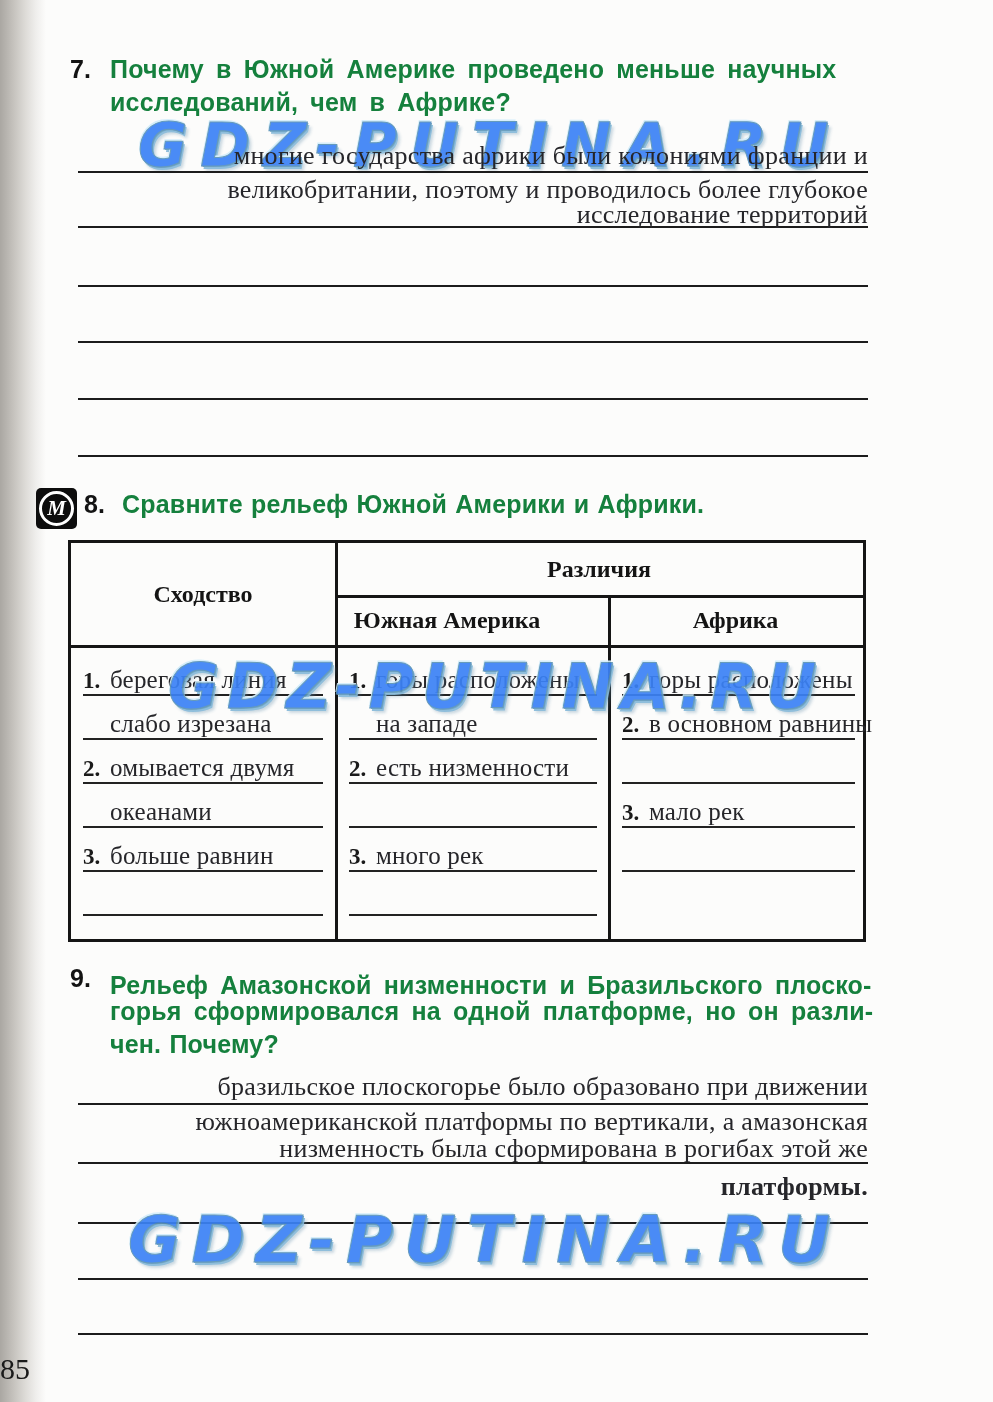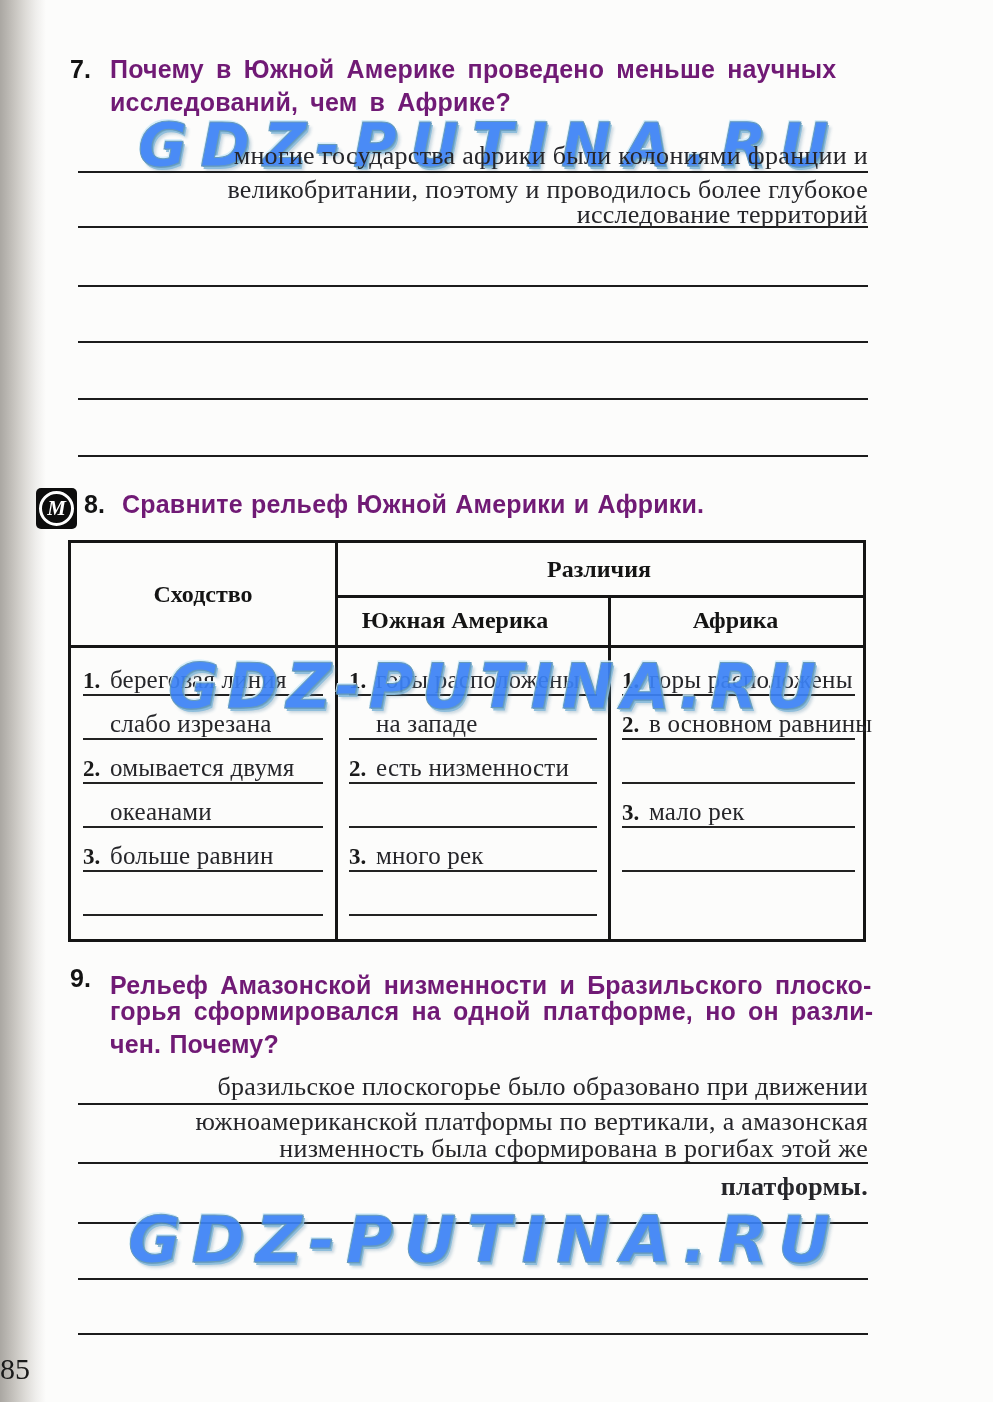--- a/index.html
+++ b/index.html
@@ -2,21 +2,21 @@
 <html><head>
 <meta charset="utf-8">
 <style>
   html,body{margin:0;padding:0;}
   body{width:993px;height:1402px;background:#e8e8e6;font-family:"Liberation Sans",sans-serif;}
   .page{position:relative;width:993px;height:1402px;background:#fcfcfb;overflow:hidden;}
   .binding{position:absolute;left:0;top:0;width:46px;height:100%;
     background:linear-gradient(to right,#aaa7a2 0%,#c6c3be 30%,#dddbd7 55%,#efeeec 78%,#fcfcfb 100%);}
   
   .q-num{position:absolute;font-weight:bold;font-size:25px;color:#131313;line-height:30px;}
-  .q-line{position:absolute;font-weight:bold;font-size:25px;color:#701a75;line-height:30px;
+  .q-line{position:absolute;font-weight:bold;font-size:25px;color:#15803d;line-height:30px;
     white-space:nowrap;word-spacing:5px;letter-spacing:.2px;}
   
   .hw{position:absolute;left:12px;right:0;font-family:"Liberation Serif",serif;font-size:26px;
     color:#26262a;line-height:27px;white-space:nowrap;letter-spacing:.3px;}
   .answer-area{position:absolute;text-align:right;}
   .rule{position:absolute;left:0;right:0;height:0;border-bottom:2px solid #1c1c1c;}
   
   .wm{position:absolute;font-family:"DejaVu Sans",sans-serif;font-weight:800;color:#3b82f6;
     white-space:nowrap;opacity:.92;pointer-events:none;
     -webkit-text-stroke:1px #5a93b6;
@@ -75,21 +75,21 @@
   <div class="q-line" style="left:122px;top:489px;word-spacing:1px;">Сравните рельеф Южной Америки и Африки.</div>
 
   <div class="wtable" style="left:68px;top:540px;width:798px;height:402px;">
     <div class="vline" style="left:264px;top:0;height:396px;"></div>
     <div class="vline" style="left:537px;top:52px;height:344px;"></div>
     <div class="hline" style="left:264px;right:0;top:52px;"></div>
     <div class="hline" style="left:0;right:0;top:102px;"></div>
 
     <div class="th" style="left:0;top:0;width:264px;height:102px;">Сходство</div>
     <div class="th" style="left:264px;top:0;width:528px;height:52px;">Различия</div>
-    <div class="th" style="left:264px;top:52px;width:240px;height:50px;">Южная Америка</div>
+    <div class="th" style="left:256px;top:52px;width:240px;height:50px;">Южная Америка</div>
     <div class="th" style="left:537px;top:52px;width:255px;height:50px;">Африка</div>
 
     <div class="cell" style="left:12px;top:115px;width:240px;">
       <div class="crow first">
         <span class="cnum">1.</span>
         <span class="ctext">береговая линия</span>
         </div>
       <div class="crow">
         <span class="cnum"></span>
         <span class="ctext">слабо изрезана</span>

